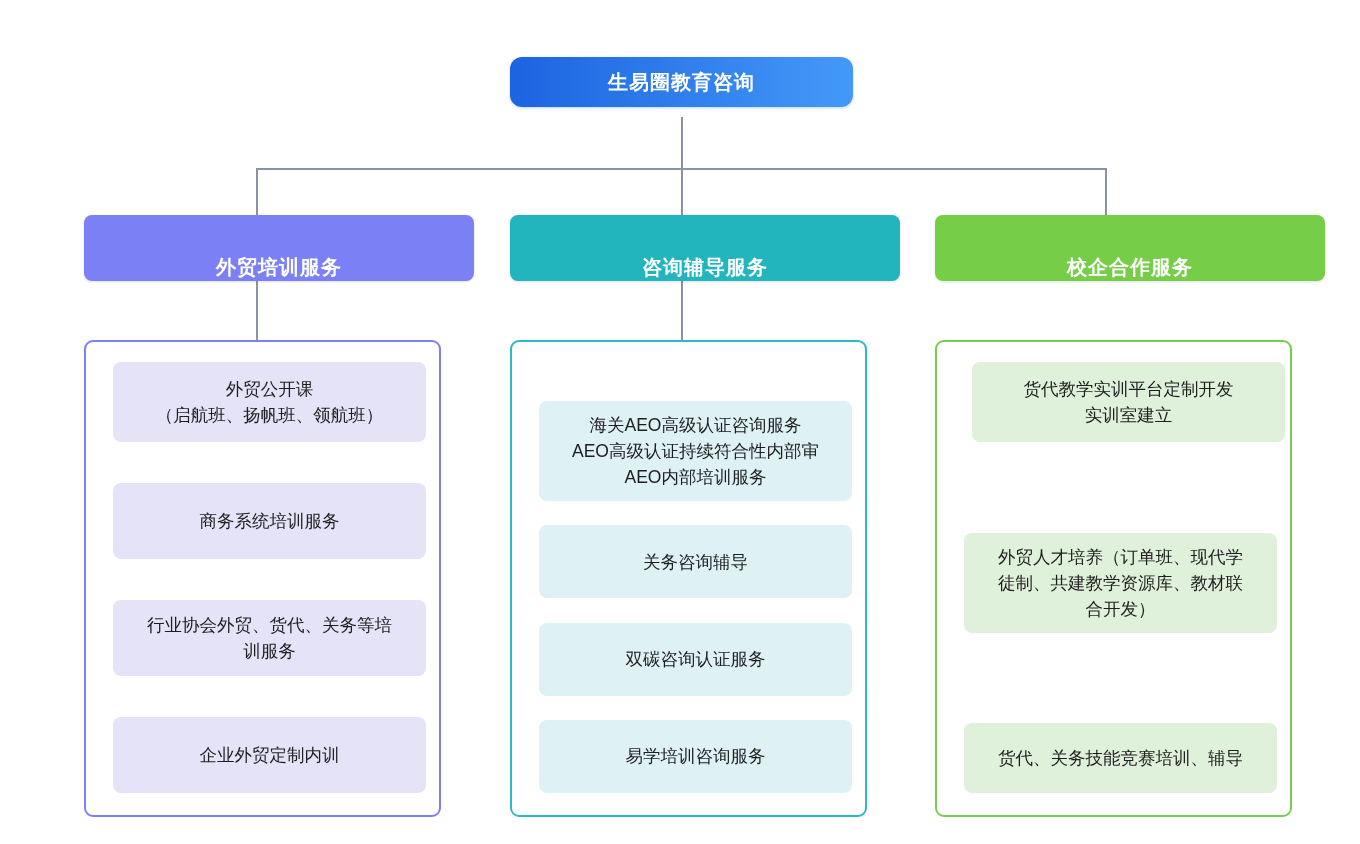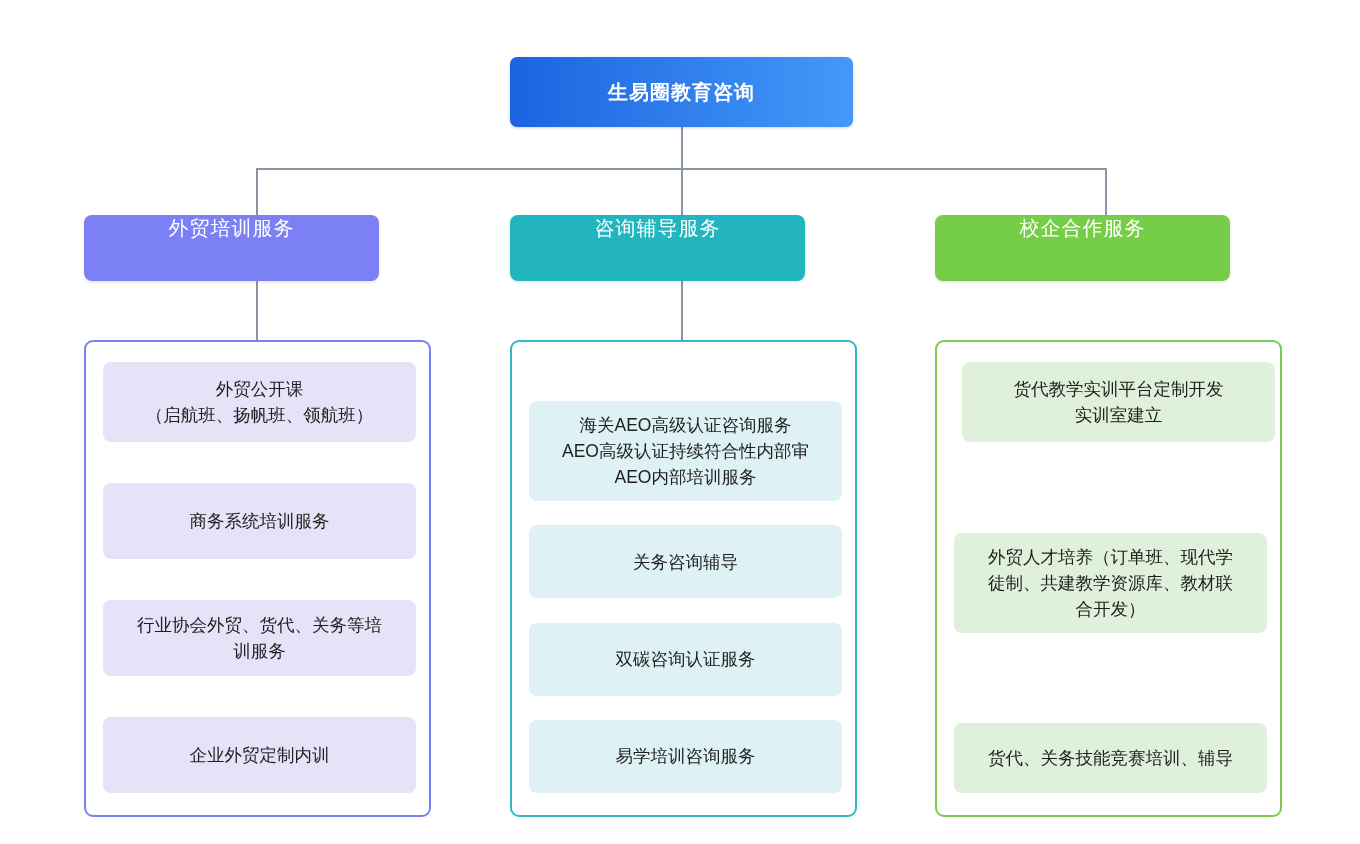--- a/index.html
+++ b/index.html
@@ -17,44 +17,44 @@
   .conn-root-stem{left:681px;top:117px;height:52px;}
   .conn-hbar{left:256px;top:168px;width:850px;}
   .conn-drop-left{left:256px;top:168px;height:48px;}
   .conn-drop-mid{left:681px;top:168px;height:48px;}
   .conn-drop-right{left:1105px;top:168px;height:48px;}
   .conn-stem-left{left:256px;top:281px;height:59px;}
   .conn-stem-mid{left:681px;top:281px;height:59px;}
 
   
   .root-node{
-    position:absolute;left:510px;top:57px;width:343px;height:70px;
+    position:absolute;left:510px;top:57px;width:343px;height:50px;
     background:linear-gradient(90deg,#1C64E0 0%,#4399F8 100%);
-    border-radius:7px;display:flex;align-items:center;justify-content:center;
+    border-radius:12px;display:flex;align-items:center;justify-content:center;
     color:#ffffff;font-size:20px;font-weight:bold;letter-spacing:1px;
     box-shadow:0 1px 3px rgba(20,80,200,0.25);
   }
 
   
   .branch-header{
-    position:absolute;top:215px;width:295px;height:66px;border-radius:8px;
-    display:flex;align-items:flex-start;justify-content:center;
-    color:#ffffff;font-size:20px;font-weight:normal;letter-spacing:1px;
+    position:absolute;top:215px;width:390px;height:66px;border-radius:8px;
+    display:flex;align-items:flex-end;justify-content:center;
+    color:#ffffff;font-size:20px;font-weight:bold;letter-spacing:1px;
     box-shadow:0 1px 3px rgba(0,0,0,0.12);
   }
   .branch-header.b0{left:84px;background:#7B80F5;}
   .branch-header.b1{left:510px;background:#23B5BE;}
   .branch-header.b2{left:935px;background:#76CE48;}
 
   
   .branch-group{
     position:absolute;top:340px;width:339px;height:431px;border-radius:9px;
     background:#ffffff;border:2px solid;box-sizing:content-box;
     display:flex;flex-direction:column;justify-content:space-between;
-    padding:20px 0 22px 4px;align-items:center;
+    padding:20px 0 22px 14px;align-items:center;
   }
   .branch-group.b0{left:84px;border-color:#7B80F5;}
   .branch-group.b1{left:510px;border-color:#2FB9C6;}
   .branch-group.b2{left:935px;border-color:#7BCB52;}
 
   
   .leaf{
     width:253px;padding:10px 30px;border-radius:8px;
     display:flex;flex-direction:column;justify-content:center;align-items:center;
     text-align:center;font-size:17.5px;line-height:26px;color:#1E1E1E;

